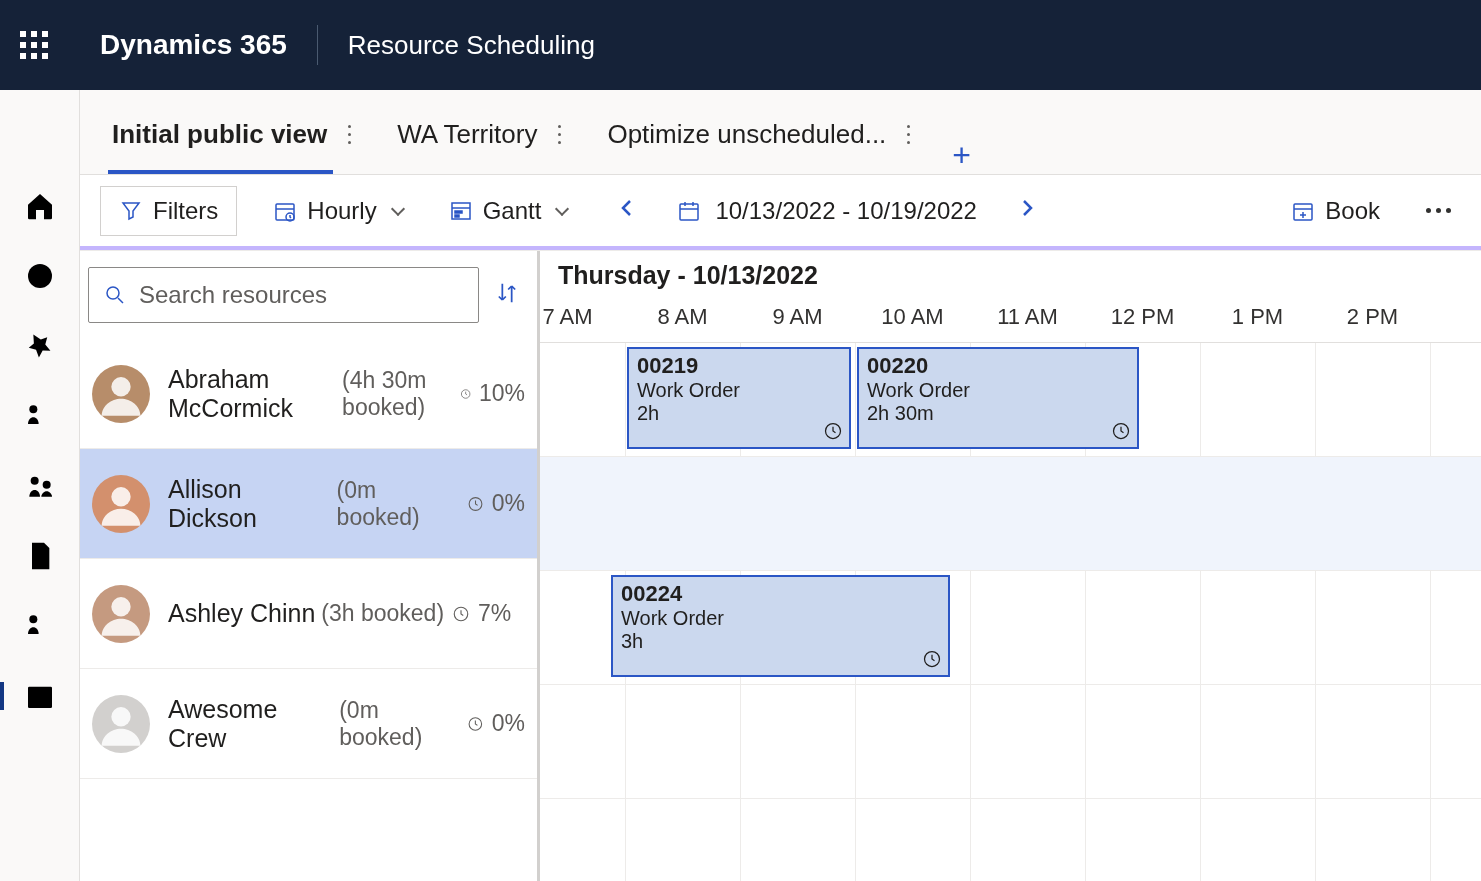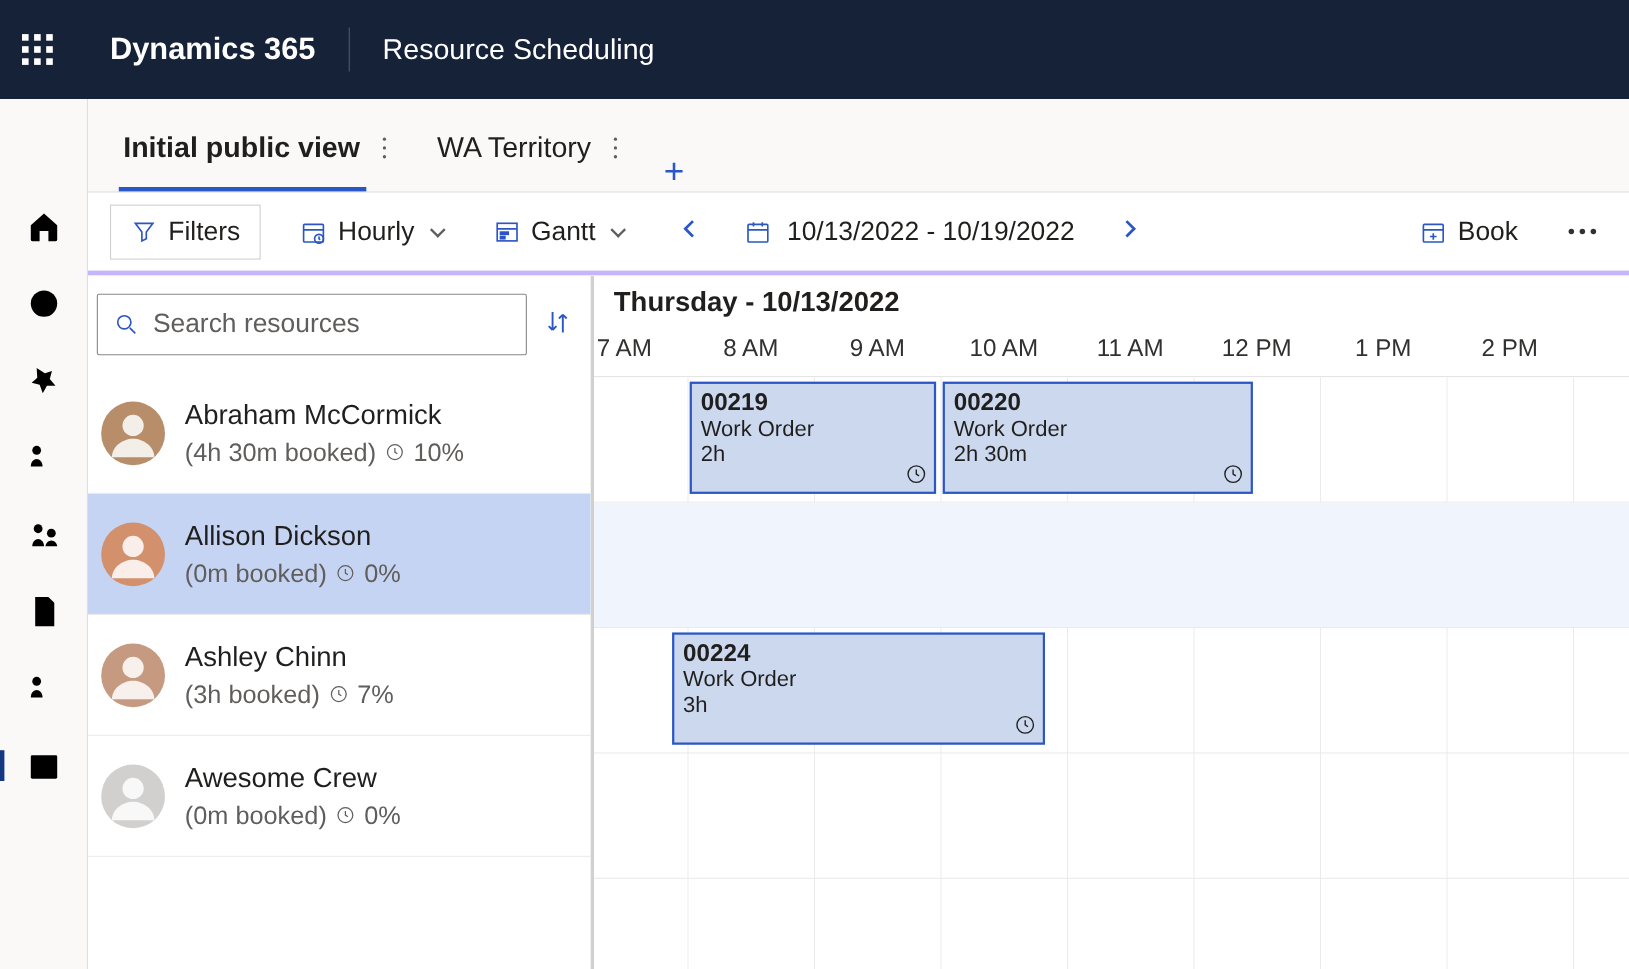--- a/index.html
+++ b/index.html
@@ -48,21 +48,21 @@
   .search-box { flex: 1; border: 1px solid #8a8886; height: 56px; display: flex; align-items: center; padding: 0 14px; gap: 12px; font-size: 24px; color: #605e5c; border-radius: 2px; }
   .search-box input { border: none; outline: none; font-size: 24px; flex: 1; background: transparent; color: #201f1e; }
   .search-box input::placeholder { color: #605e5c; }
   .sort-icon { cursor: pointer; }
 
   .resource-list { flex: 1; overflow-y: auto; }
   .resource-item { display: flex; align-items: center; padding: 14px 12px; border-bottom: 1px solid #edebe9; gap: 18px; cursor: pointer; min-height: 110px; }
   .resource-item.selected { background: #c6d4f3; }
   .avatar { width: 58px; height: 58px; border-radius: 50%; background: #ccc; flex-shrink: 0; overflow: hidden; display: flex; align-items: center; justify-content: center; }
   .avatar svg { width: 100%; height: 100%; }
-  .resource-info { display: flex; flex-direction: column; gap: 6px; }
+  .resource-info { display: flex; flex-direction: row; gap: 6px; }
   .resource-name { font-size: 25px; }
   .resource-meta { font-size: 23px; color: #605e5c; display: flex; align-items: center; gap: 8px; }
 
   .schedule-panel { flex: 1; display: flex; flex-direction: column; overflow-x: auto; }
   .schedule-header { padding: 10px 18px 0; font-size: 25px; font-weight: 600; }
   .time-header { display: grid; grid-template-columns: repeat(8, 115px); border-bottom: 1px solid #e1dfdd; text-align: center; font-size: 22px; color: #323130; padding-top: 14px; padding-bottom: 12px; margin-left: -30px; }
   .schedule-body { flex: 1; position: relative; background: #fff; }
   .row-band { position: absolute; left: 0; right: 0; border-bottom: 1px solid #edebe9; }
   .row-band.selected { background: #f0f4fc; }
   .booking { position: absolute; background: #cbd8ee; border: 2px solid #2b56c5; padding: 4px 8px; font-size: 20px; overflow: hidden; cursor: pointer; }
@@ -169,20 +169,28 @@
       <div class="tab active">
         <span>Initial public view</span>
         <div class="tab-more">
             <span></span>
             <span></span>
             <span></span>
           </div>
       </div>
       <div class="tab">
         <span>WA Territory</span>
+        <div class="tab-more">
+            <span></span>
+            <span></span>
+            <span></span>
+          </div>
+      </div>
+      <div class="tab">
+        <span>Optimize unscheduled...</span>
         <div class="tab-more">
             <span></span>
             <span></span>
             <span></span>
           </div>
       </div>
       <div class="plus-icon">+</div>
     </div>
 
     <div class="toolbar">

